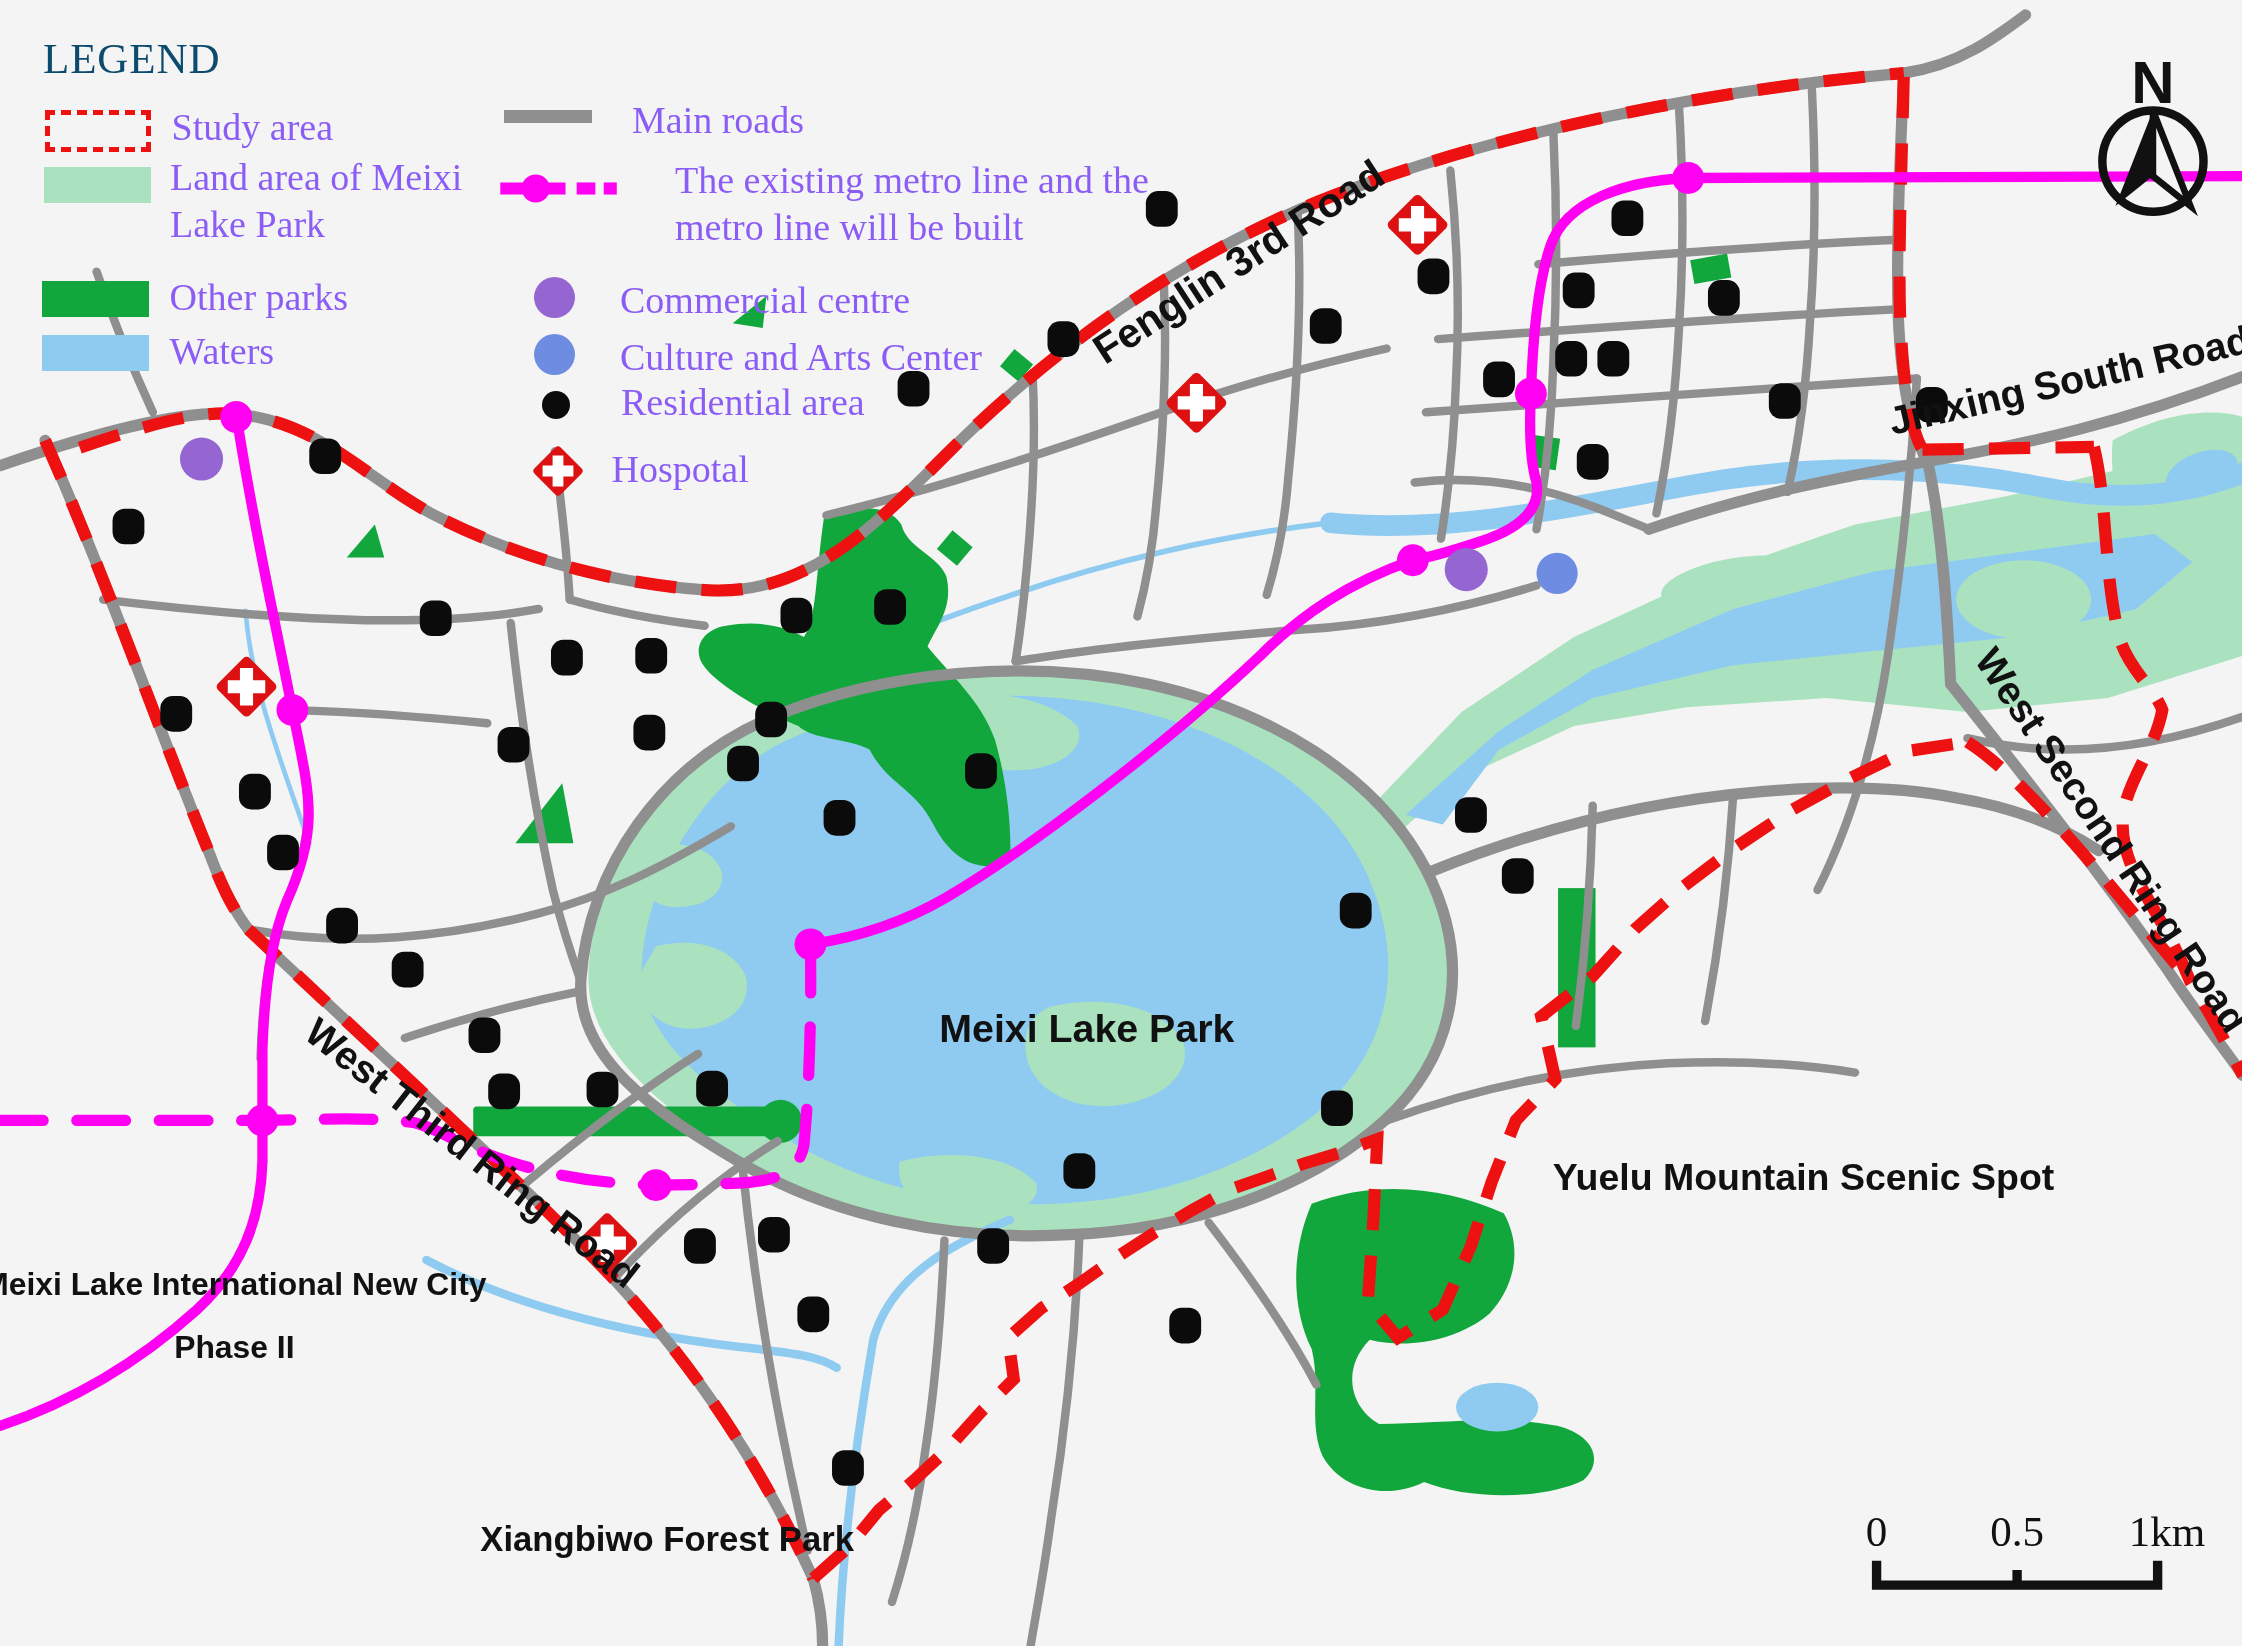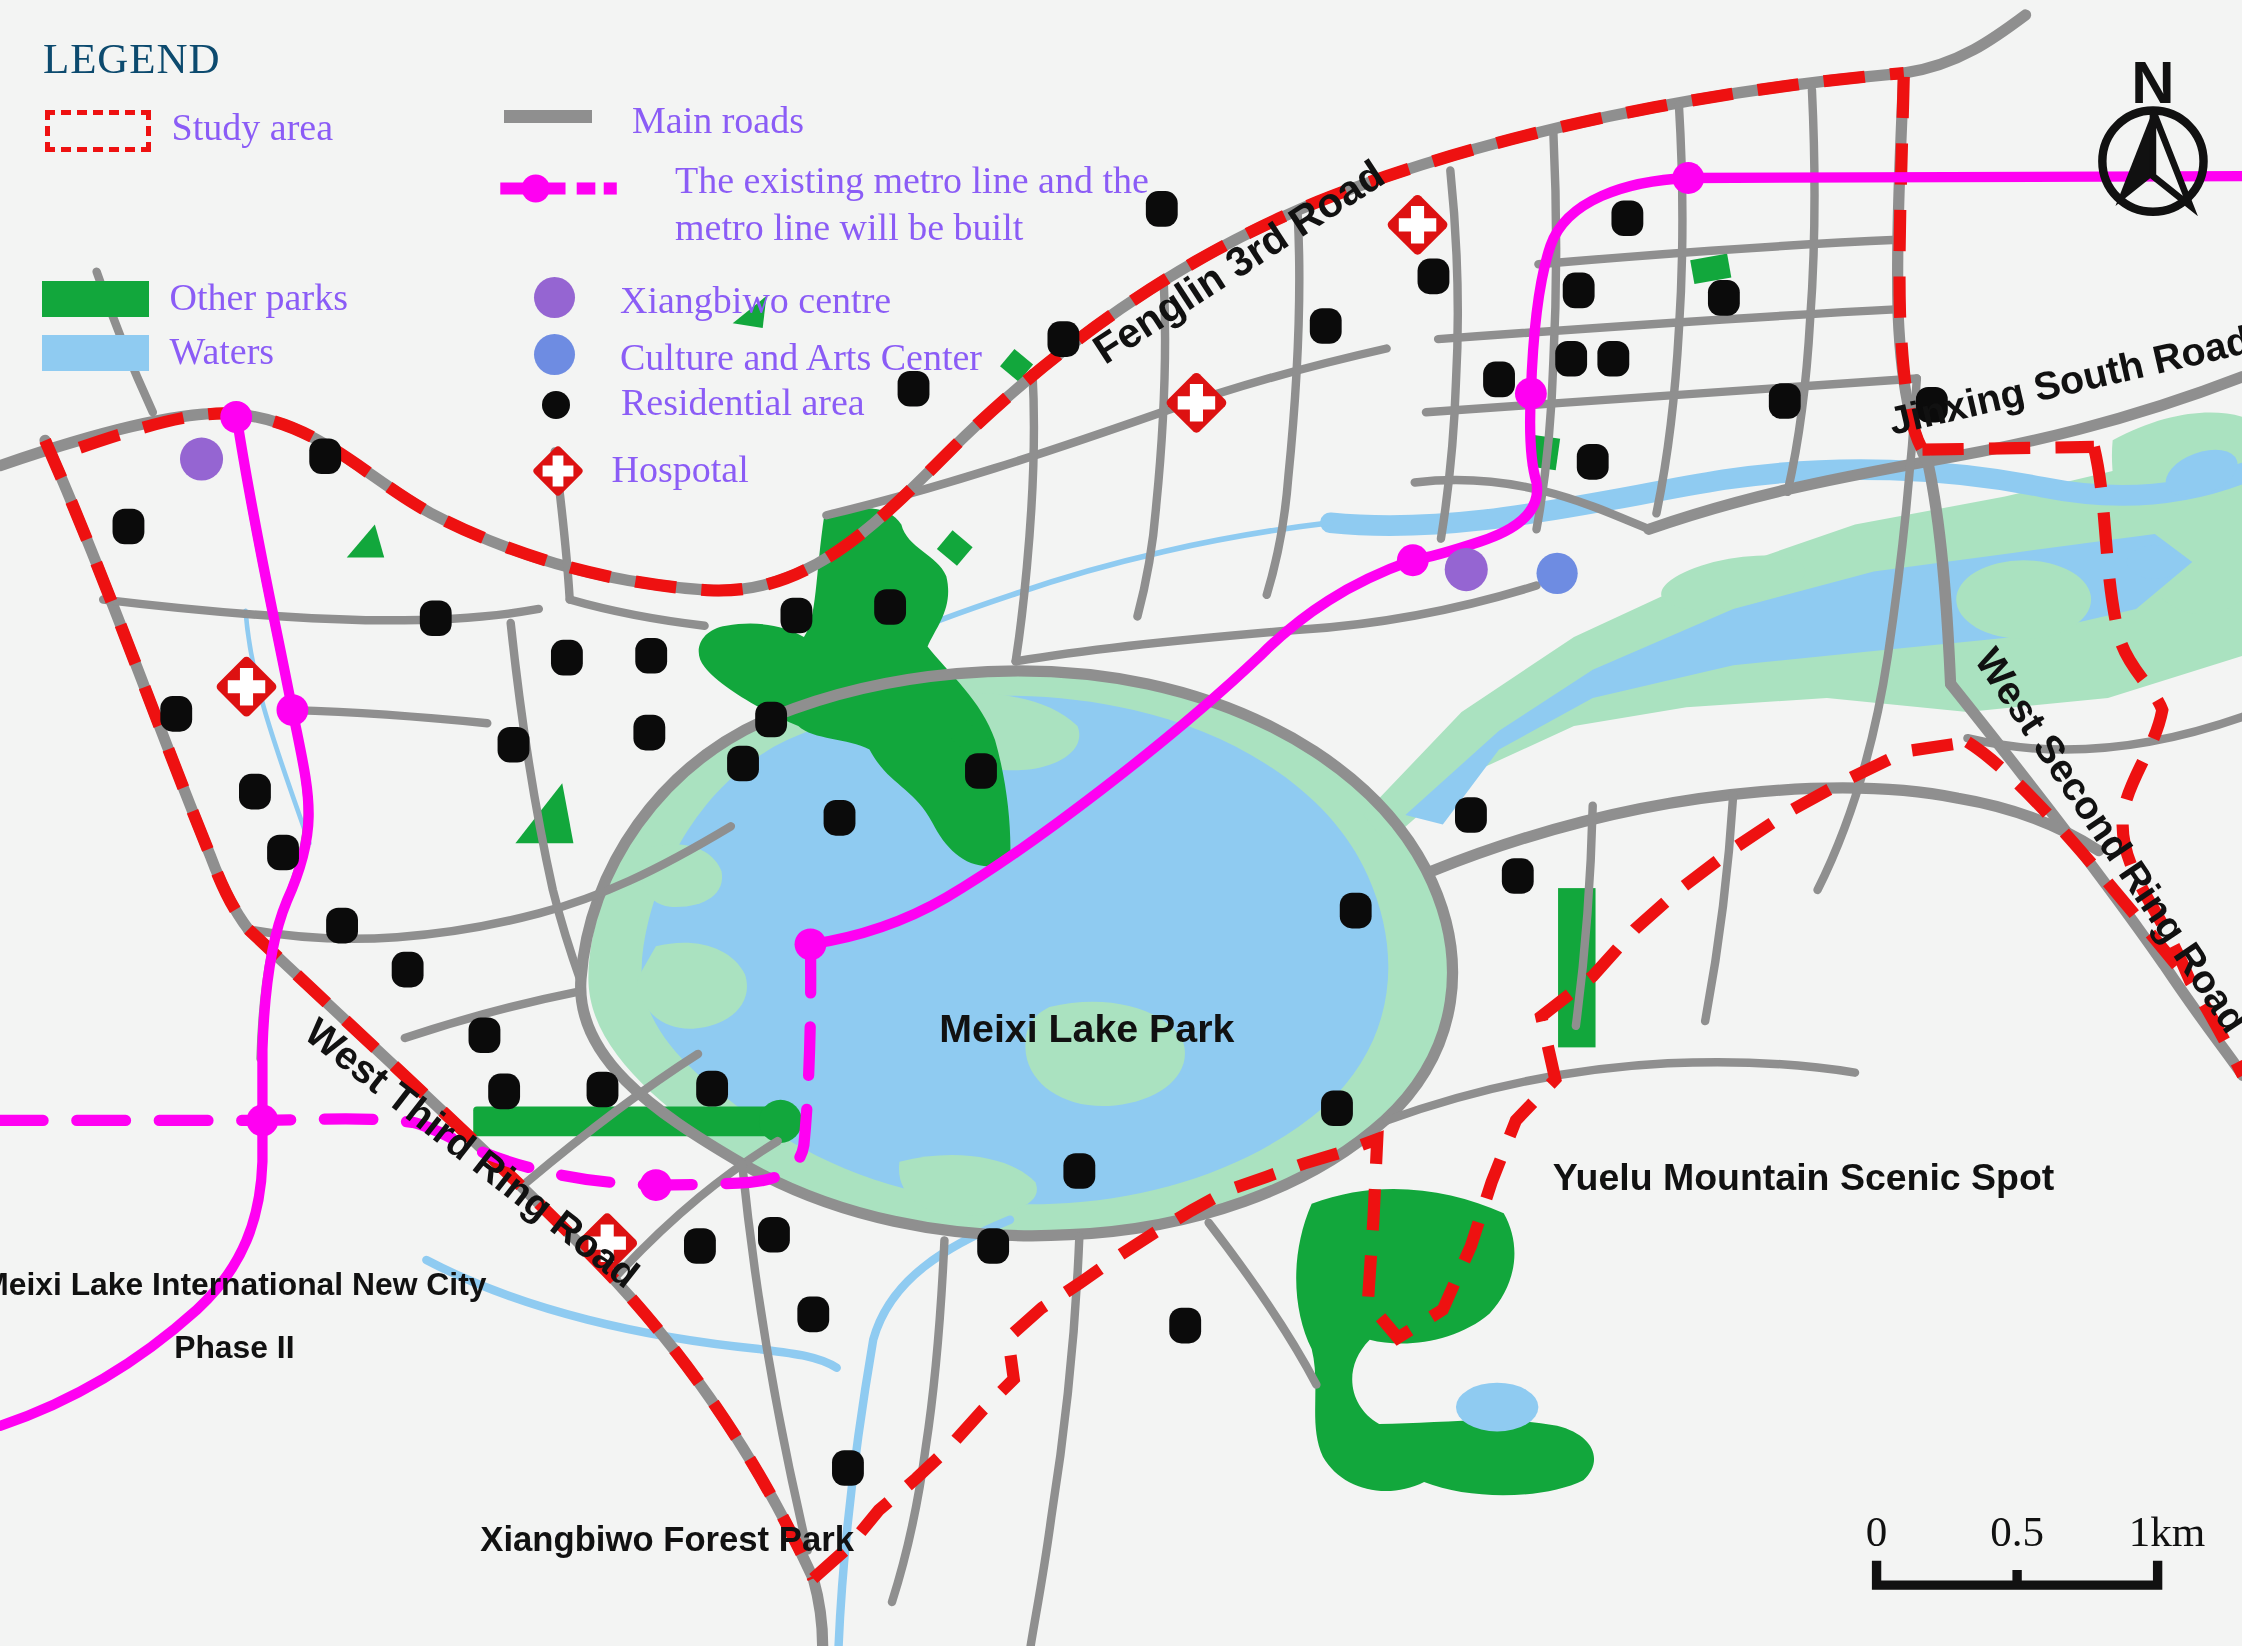--- a/index.html
+++ b/index.html
@@ -274,20 +274,24 @@
   </g>
 </svg>
 
 <div id="legend">
   <div class="lg-title">LEGEND</div>
 
   <div class="lg-row" style="left:45px;top:110px;">
     <span class="sw sw-study"></span>
     <span class="lg-label" style="margin-left:20.6px;margin-top:-5.6px;">Study area</span>
   </div>
+  <div class="lg-row" style="left:44px;top:167px;">
+    <span class="sw sw-fill" style="background:#aae2c0;"></span>
+    <span class="lg-label" style="margin-left:19px;margin-top:-13px;width:309px;">Land area of Meixi Lake Park</span>
+  </div>
   <div class="lg-row" style="left:42px;top:281px;text-align:right;">
     <span class="sw sw-fill" style="background:#12a73c;"></span>
     <span class="lg-label" style="margin-left:20.6px;margin-top:-7.5px;">Other parks</span>
   </div>
   <div class="lg-row" style="left:42px;top:335px;">
     <span class="sw sw-fill" style="background:#8fcbf1;"></span>
     <span class="lg-label" style="margin-left:20.6px;margin-top:-7.5px;">Waters</span>
   </div>
 
   <div class="lg-row" style="left:504px;top:97px;">
@@ -298,21 +302,21 @@
     <svg width="122" height="41" style="position:static;margin-top:11.2px;" viewBox="0 0 130 44">
       <line x1="2" y1="22" x2="72" y2="22" stroke="#ff00f2" stroke-width="13"></line>
       <circle cx="40" cy="22" r="15" fill="#ff00f2"></circle>
       <line x1="84" y1="22" x2="104" y2="22" stroke="#ff00f2" stroke-width="13"></line>
       <line x1="113" y1="22" x2="127" y2="22" stroke="#ff00f2" stroke-width="13"></line>
     </svg>
     <span class="lg-label" style="margin-left:15px;width:543px;">The existing metro line and the metro line will be built</span>
   </div>
   <div class="lg-row" style="left:534px;top:277px;">
     <span class="sw circle" style="width:41px;height:41px;background:#9565d2;"></span>
-    <span class="lg-label" style="margin-left:45px;">Xiangbiwo centre</span>
+    <span class="lg-label" style="margin-left:45px;">Commercial centre</span>
   </div>
   <div class="lg-row" style="left:534px;top:334px;">
     <span class="sw circle" style="width:41px;height:41px;background:#6e8ce2;"></span>
     <span class="lg-label" style="margin-left:45px;">Culture and Arts Center</span>
   </div>
   <div class="lg-row" style="left:542px;top:385px;">
     <span class="sw circle" style="width:28px;height:28px;background:#0b0b0b;margin-top:5.6px;"></span>
     <span class="lg-label" style="margin-left:51px;margin-top:-5.6px;">Residential area</span>
   </div>
   <div class="lg-row" style="left:527px;top:440px;">

